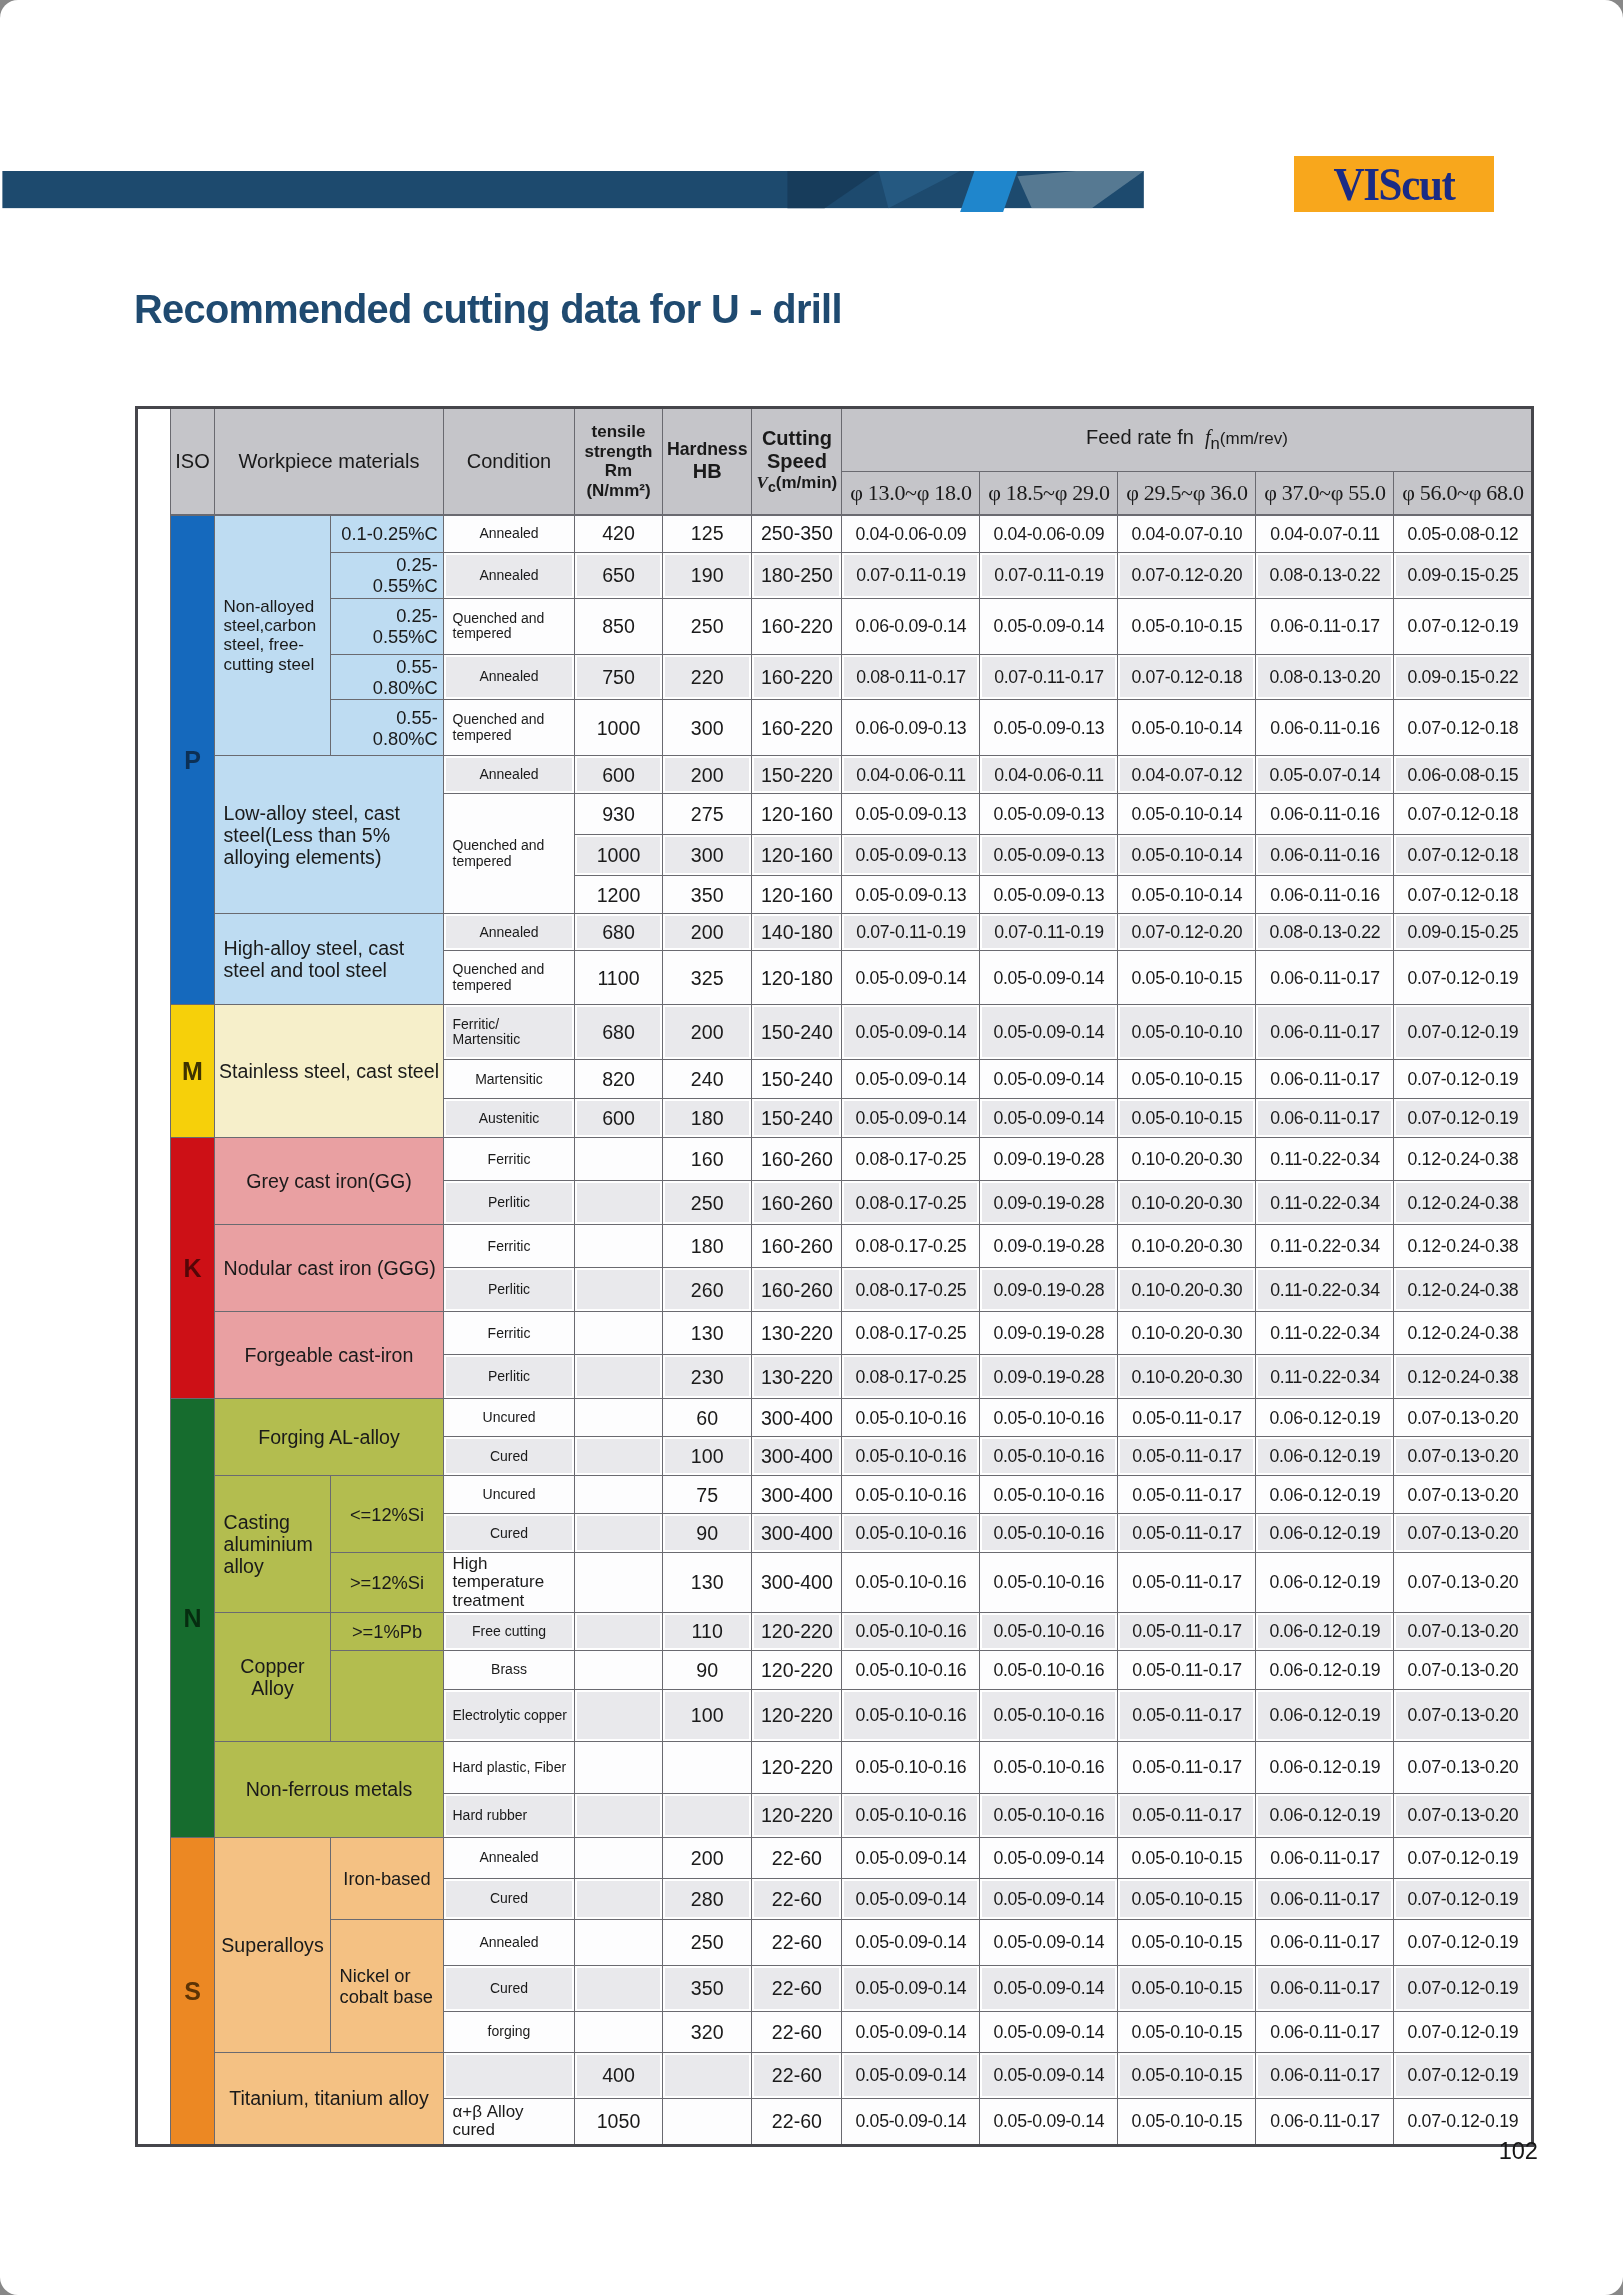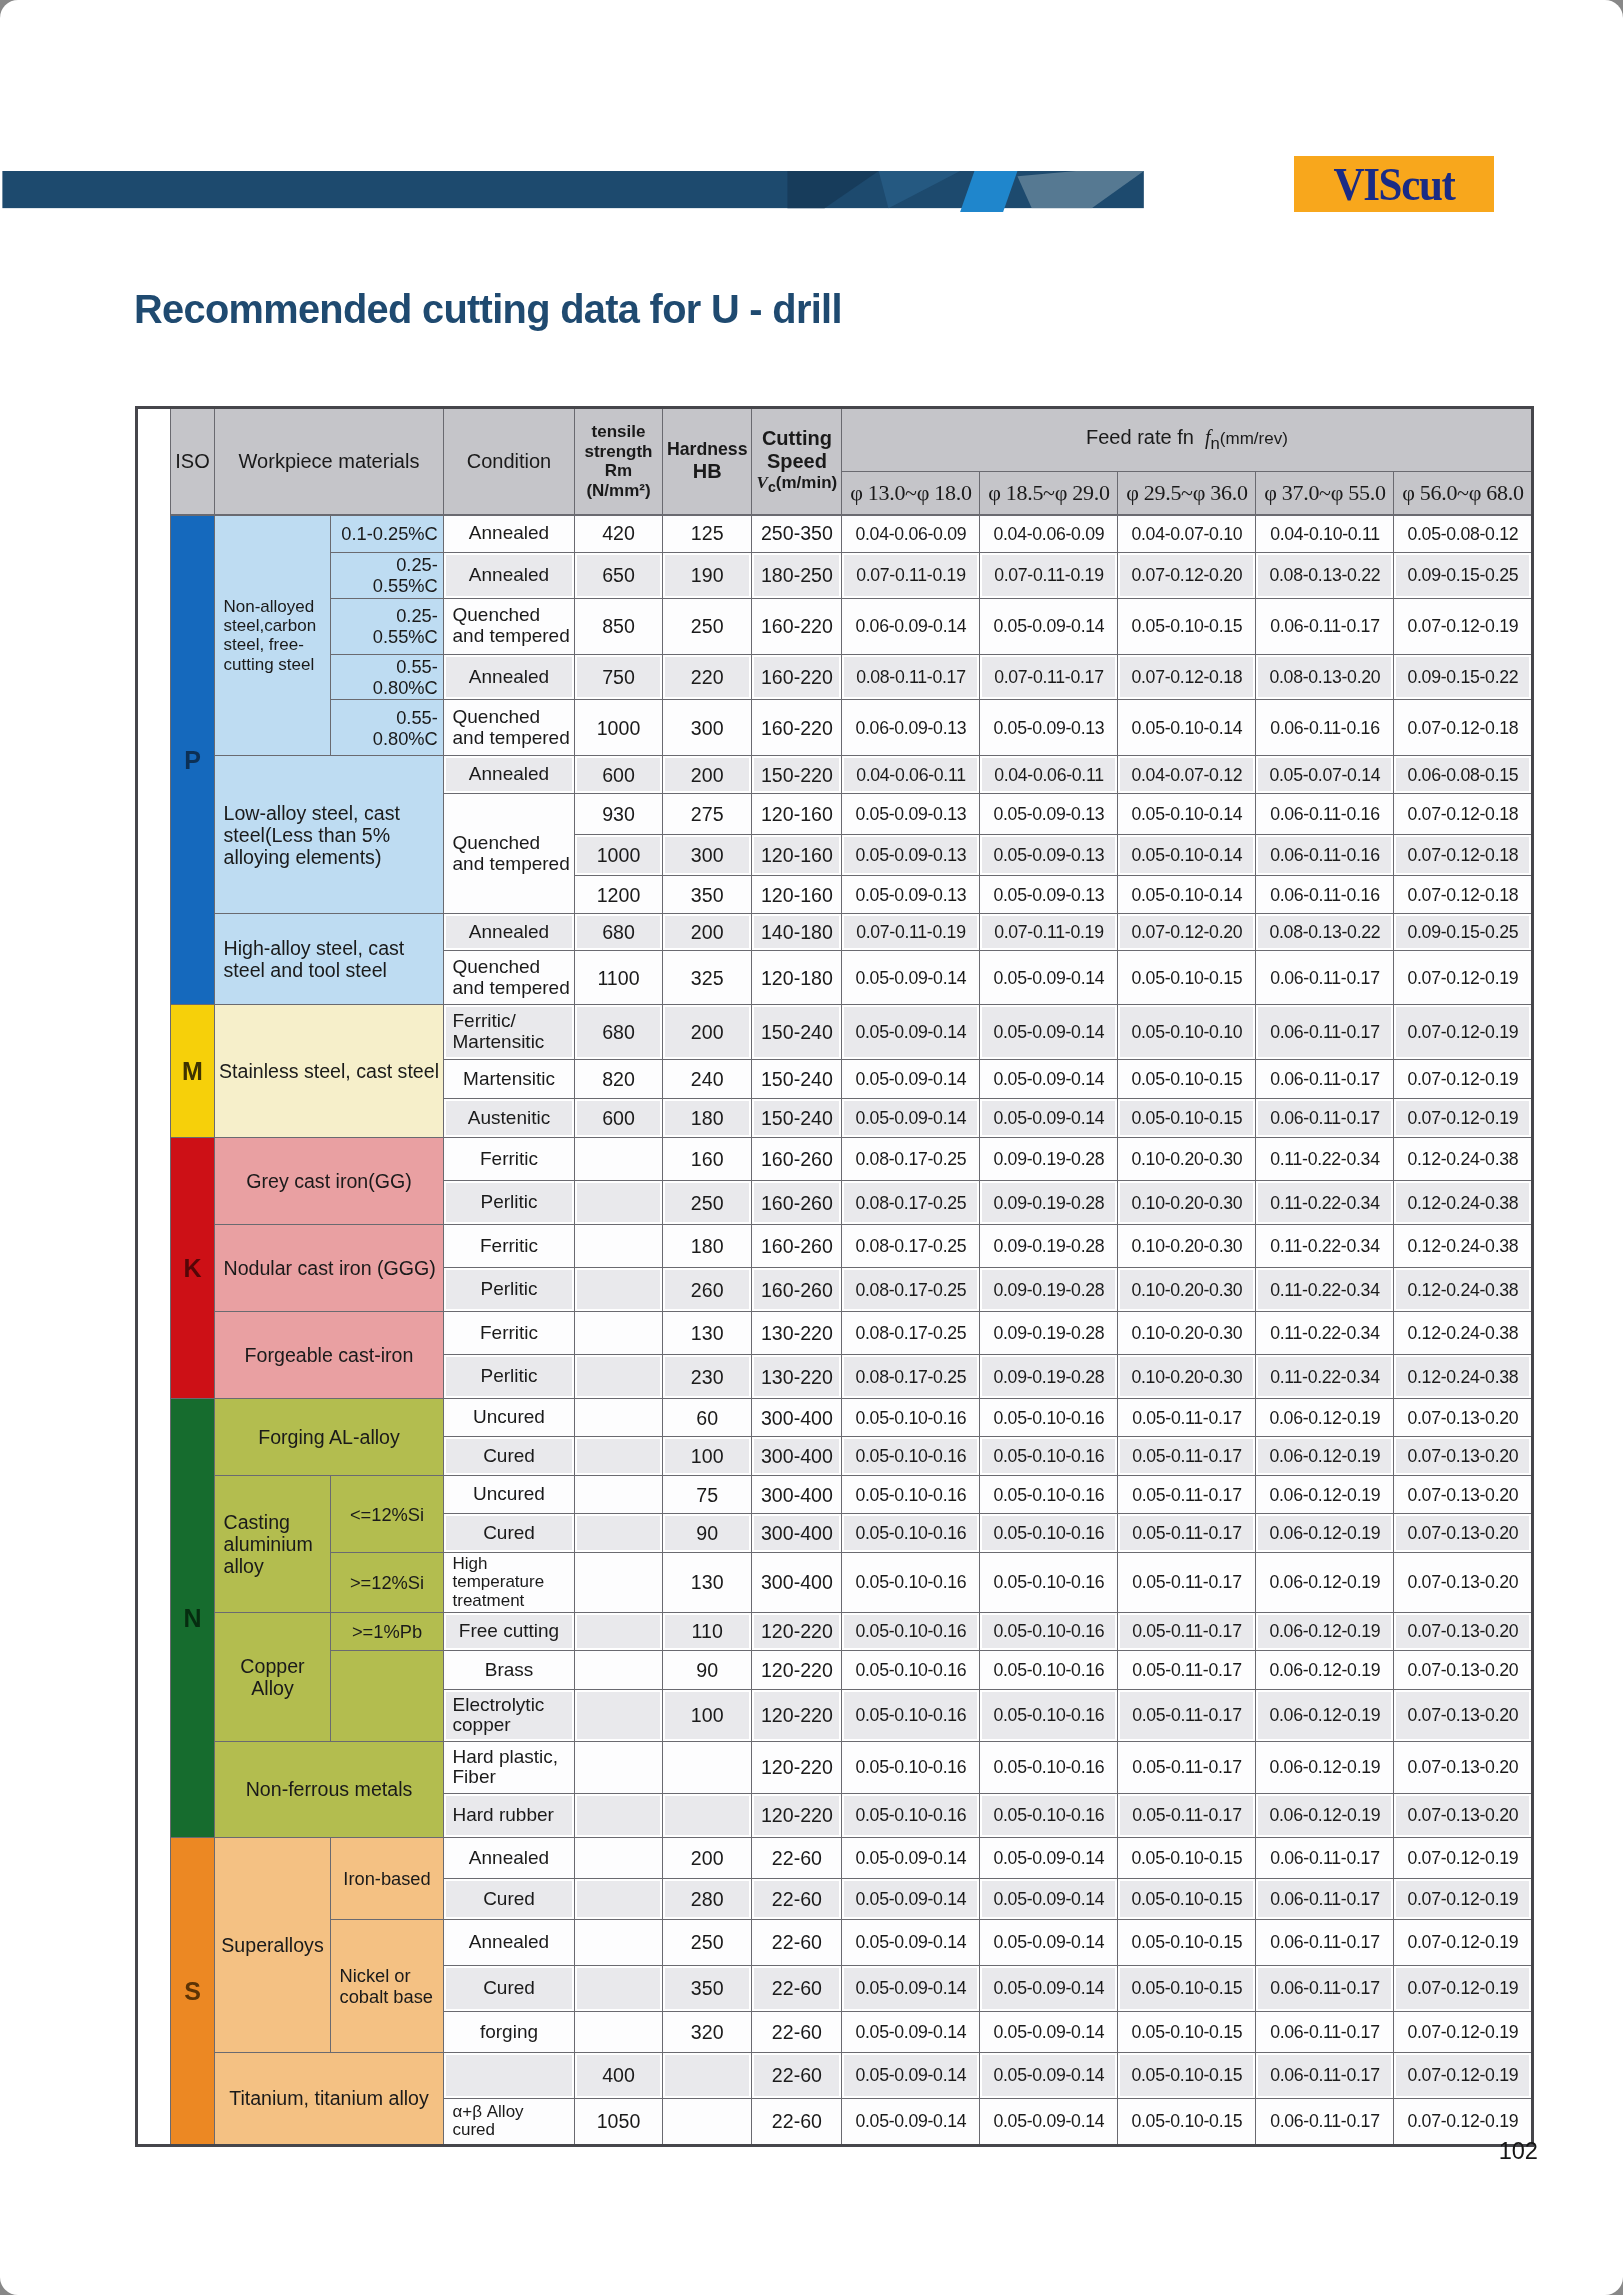--- a/index.html
+++ b/index.html
@@ -29,21 +29,21 @@
        font-size:19.6px;color:var(--ink);padding:1.3px 3.9px;line-height:1.15;}
   #tbl td.gutter{background:#fff;}
   #tbl td.hdr{background:var(--hdrbg);font-size:20px;line-height:1.12;}
   #tbl td.hdr .hline{display:block;line-height:1.16;font-weight:bold;}
   #tbl td.hdr .sm{font-size:17px;}
   #tbl td.hdr .hard{font-size:17.7px;}
   #tbl td.phi{background:var(--hdrbg);font-size:22px;padding:1.3px 1.3px;letter-spacing:-0.3px;font-family:Liberation Serif, serif;}
   .ser{font-family:"Liberation Serif","DejaVu Serif",serif;font-style:italic;}
   #tbl td.mat{font-size:19.6px;line-height:1.13;}
   #tbl td.sub{font-size:18.3px;}
-  #tbl td.cond{font-size:19px;line-height:1.1;}
+  #tbl td.cond{font-size:14px;line-height:1.1;}
   #tbl td.val{font-size:19.6px;}
   #tbl td.feed{font-size:17.7px;letter-spacing:-0.3px;padding:1.3px 1.3px;}
   #tbl td.al{text-align:left;padding-left:8.5px;}
   #tbl td.ar{text-align:right;padding-right:5.2px;}
   #tbl td.fs-sm{font-size:17px;}
   #tbl td.w{background:#fdfdfe;}
   #tbl td.g{background:var(--stripe);box-shadow:inset 0 0 0 2px #fff;}
   #tbl td.iso-cell{font-size:25px;font-weight:600;}
   #tbl td.headsep{border-bottom-width:2.6px;}
 </style>
@@ -121,21 +121,21 @@
           <td rowspan="11" class="iso-cell" style="background: rgb(21, 105, 189); color: rgb(12, 48, 85);">P</td>
           <td rowspan="5" class="mat al fs-sm" style="background: rgb(190, 220, 242);">Non-alloyed steel,carbon steel, free-cutting steel</td>
           <td class="sub ar" style="background: rgb(190, 220, 242);">0.1-0.25%C</td>
           <td class="cond w">Annealed</td>
           <td class="val w">420</td>
           <td class="val w">125</td>
           <td class="val w">250-350</td>
           <td class="feed w">0.04-0.06-0.09</td>
           <td class="feed w">0.04-0.06-0.09</td>
           <td class="feed w">0.04-0.07-0.10</td>
-          <td class="feed w">0.04-0.10-0.11</td>
+          <td class="feed w">0.04-0.07-0.11</td>
           <td class="feed w">0.05-0.08-0.12</td>
         </tr>
         <tr style="height: 38px;">
           <td class="sub ar" style="background: rgb(190, 220, 242);">0.25-0.55%C</td>
           <td class="cond g">Annealed</td>
           <td class="val g">650</td>
           <td class="val g">190</td>
           <td class="val g">180-250</td>
           <td class="feed g">0.07-0.11-0.19</td>
           <td class="feed g">0.07-0.11-0.19</td>

